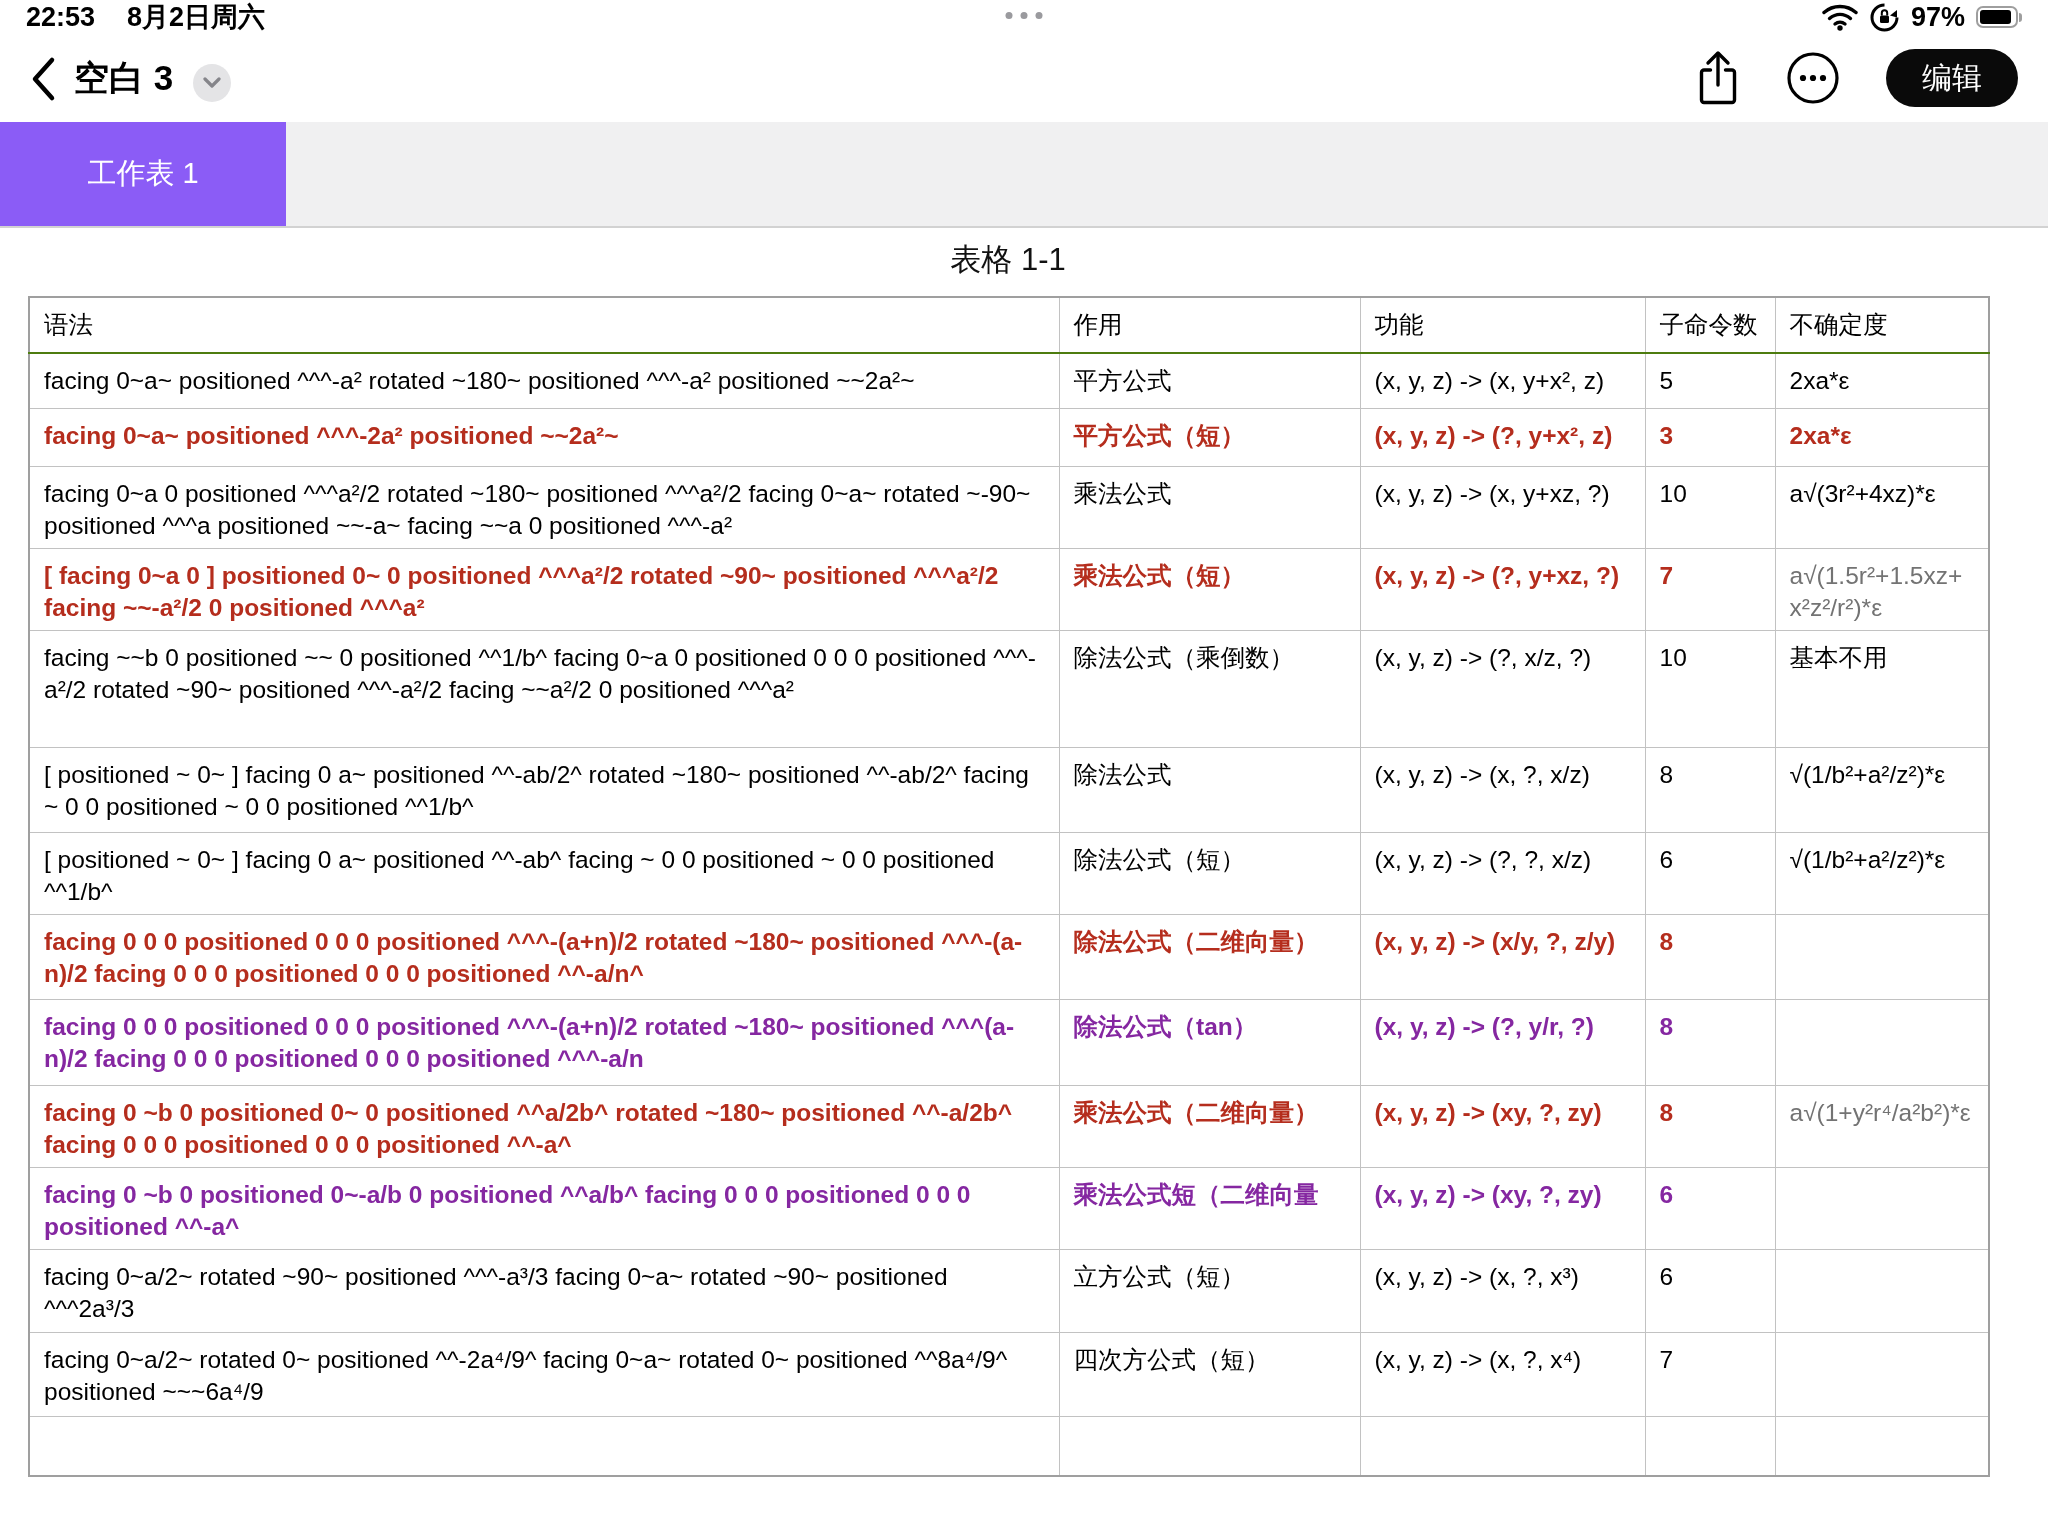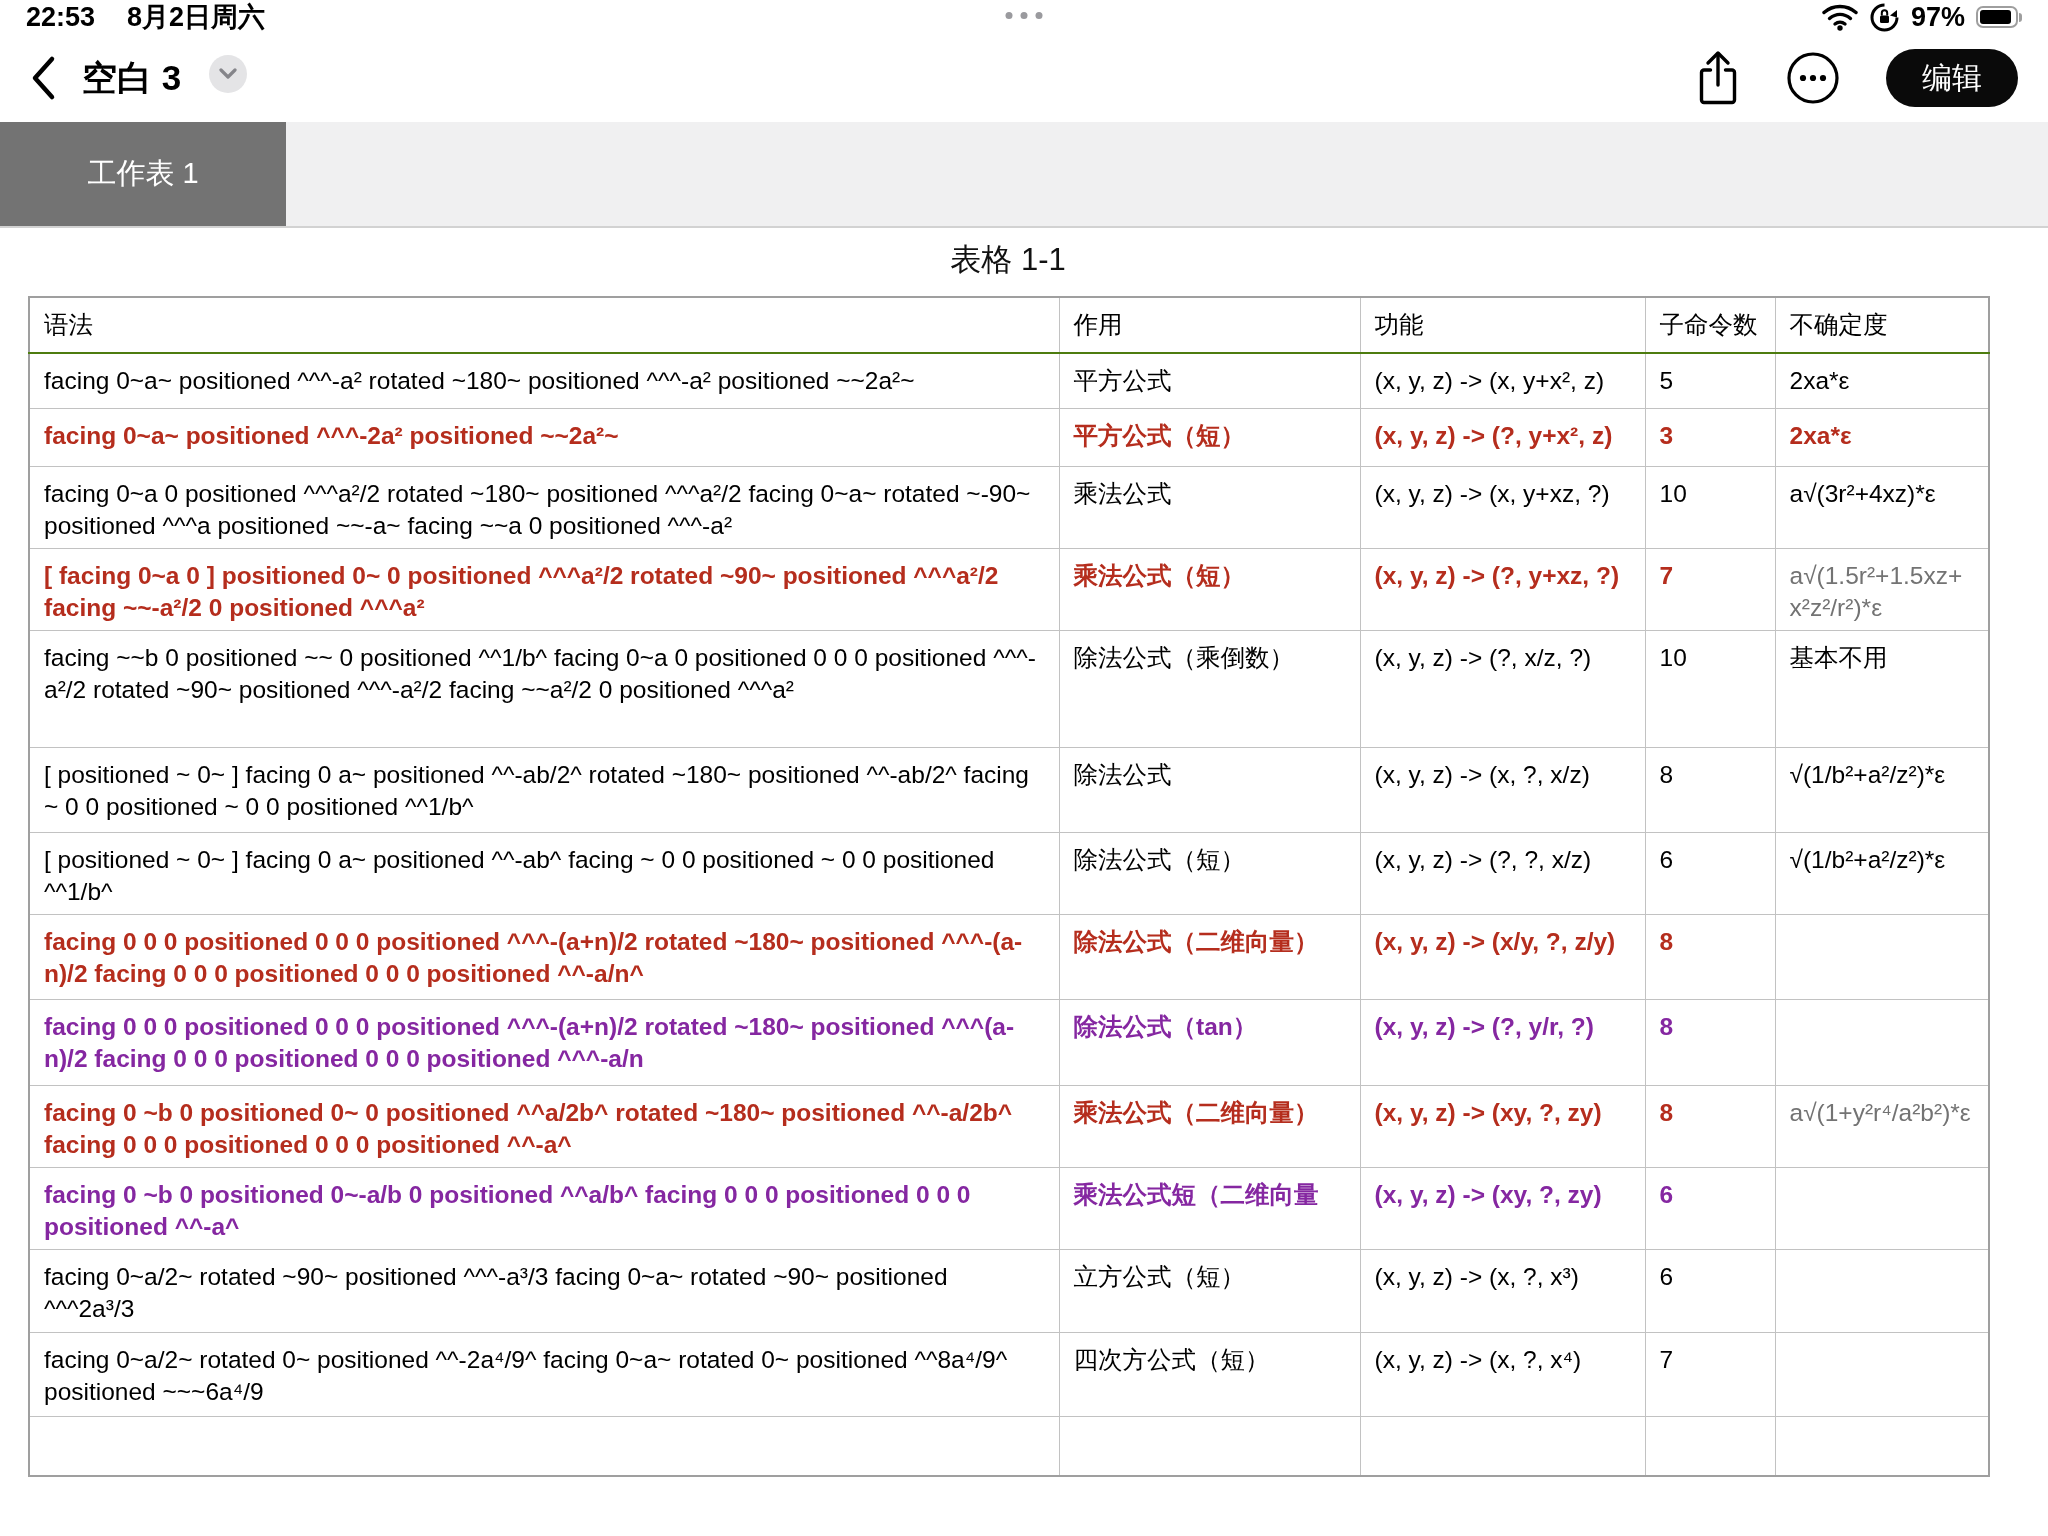--- a/index.html
+++ b/index.html
@@ -14,29 +14,29 @@
   .sb-center .dot { width:7px; height:7px; border-radius:50%; background:#9a9a9e; }
   .sb-right { margin-left:auto; display:flex; align-items:center; gap:11px; }
   .sb-right .pct { font-size:27px; font-weight:700; }
   .battery { display:flex; align-items:center; }
   .battery-body { width:42px; height:22px; border:2px solid rgba(0,0,0,.38); border-radius:7px; padding:2px; }
   .battery-fill { height:100%; width:92%; background:#000; border-radius:3px; }
   .battery-nub { width:3px; height:9px; background:rgba(0,0,0,.38); border-radius:0 3px 3px 0; margin-left:1px; }
 
   
   .nav-bar { height:88px; display:flex; align-items:center; padding:0 30px; }
-  .nav-left { display:flex; align-items:flex-start; gap:26px; }
+  .nav-left { display:flex; align-items:flex-end; gap:18px; }
   .doc-title { font-size:35px; font-weight:700; }
   .disclosure { width:38px; height:38px; border-radius:50%; background:#e4e4e6; display:flex; align-items:center; justify-content:center; margin-left:2px; }
   .nav-right { margin-left:auto; display:flex; align-items:center; gap:46px; }
   .edit-btn { background:#0a0a0a; color:#fff; font-size:30px; border-radius:30px; height:58px; padding:0 36px; display:flex; align-items:center; }
 
   
   .tab-bar { height:106px; background:#f0f0f1; border-bottom:2px solid #d2d2d2; display:flex; }
-  .sheet-tab { width:286px; height:100%; background:#737373; color:#fff; font-size:29px; display:flex; align-items:center; justify-content:center; }
+  .sheet-tab { width:286px; height:100%; background:#8b5cf6; color:#fff; font-size:29px; display:flex; align-items:center; justify-content:center; }
 
   
   .canvas { padding-left:28px; }
   .table-title { width:1960px; text-align:center; font-size:31px; font-weight:500; color:#111; margin-top:12px; height:40px; line-height:40px; margin-bottom:16px; }
 
   table.numbers { width:1960px; border-collapse:collapse; table-layout:fixed; border:2px solid #9f9f9f; }
   table.numbers th, table.numbers td {
     border:1px solid #c2c2c2; vertical-align:top; text-align:left;
     font-size:24.5px; line-height:32px; padding:11px 14px 6px 14px; font-weight:400;
   }

